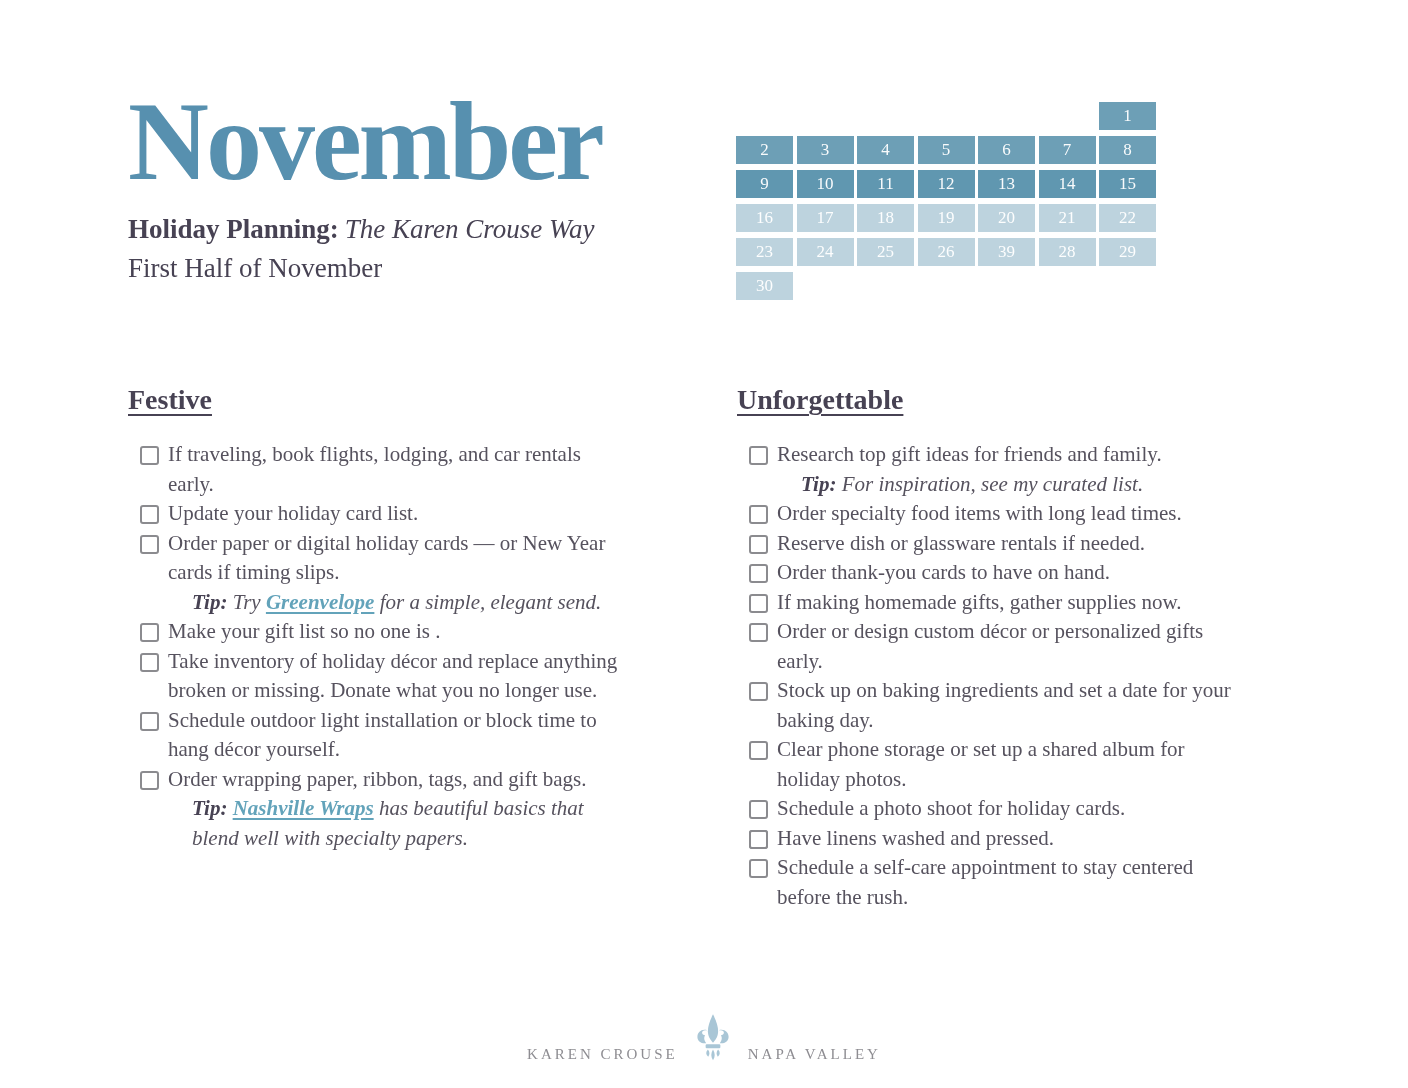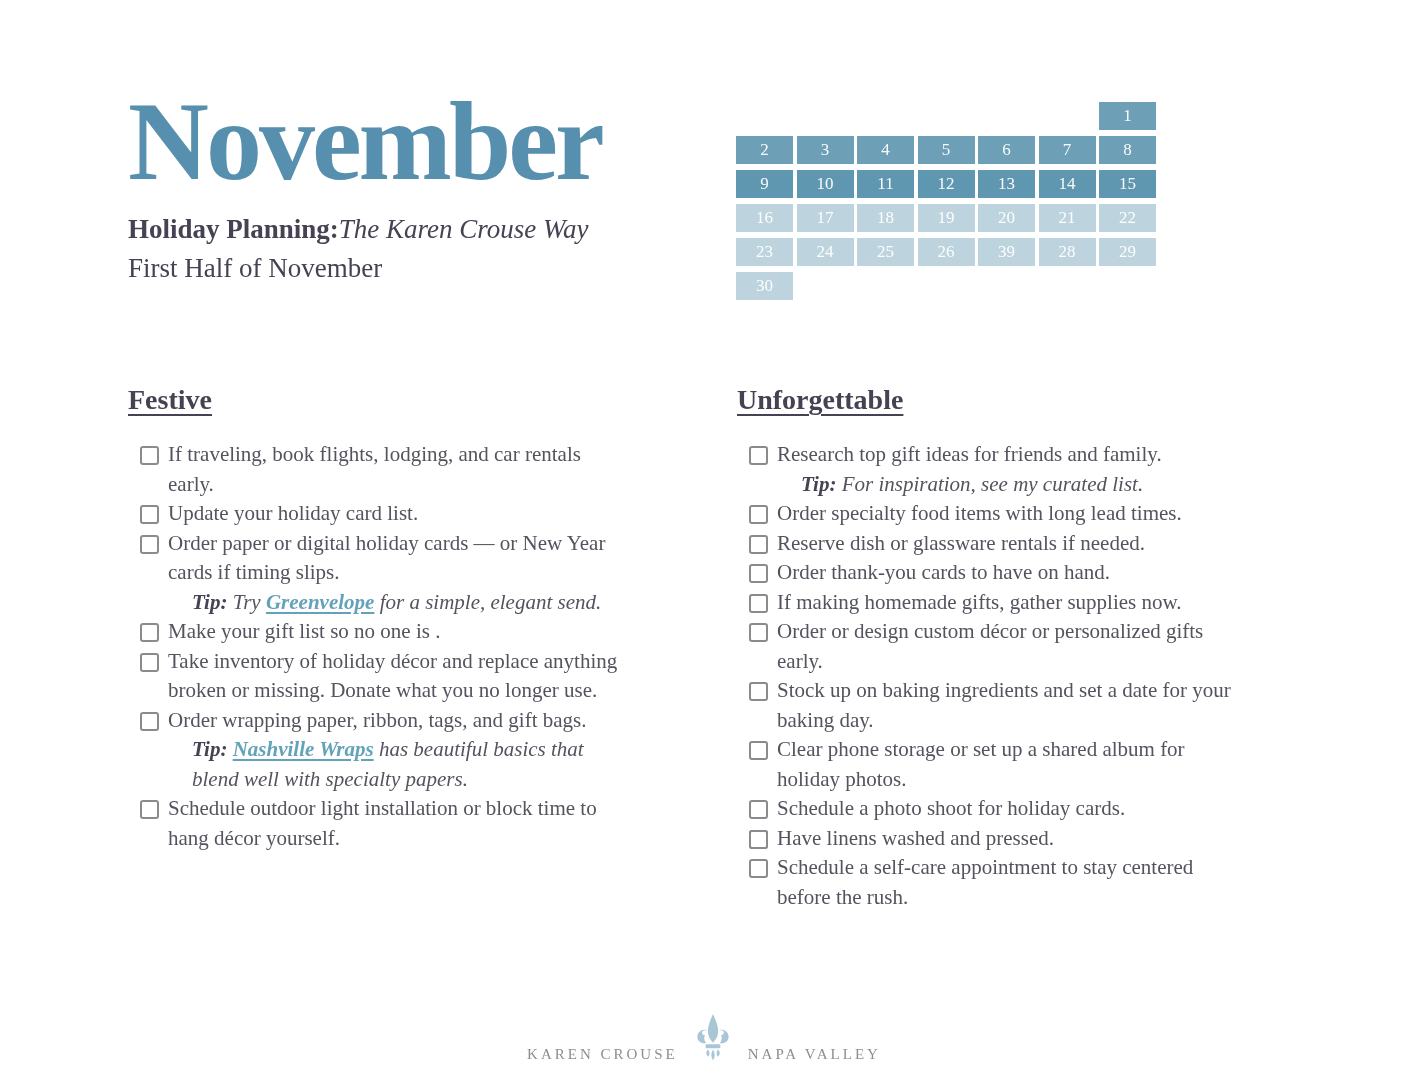--- a/index.html
+++ b/index.html
@@ -11,21 +11,21 @@
   .page{position:absolute;inset:0;background:#fff;}
 
   
   .header{position:absolute;left:128px;top:84px;width:600px;}
   .month-title{
     margin:0;font-size:112px;line-height:1.02;font-weight:bold;
     color:#5790af;letter-spacing:-3px;
   }
   .subtitle{margin-top:12px;font-size:27px;line-height:39px;color:#474253;}
   .subtitle .bold{font-weight:bold;}
-  .subtitle .ital{font-style:italic;}
+  .subtitle .ital{font-style:italic;margin-left:6px;}
   .subtitle2{font-size:27px;line-height:39px;color:#474253;}
 
   
   .calendar{
     position:absolute;left:736px;top:102px;
     display:grid;grid-template-columns:repeat(7,57px);
     grid-auto-rows:28px;column-gap:3.5px;row-gap:6px;
   }
   .cal-cell{
     display:flex;align-items:center;justify-content:center;
@@ -114,22 +114,22 @@
     </div>
 
   <div class="col left">
     <h2 class="col-heading">Festive</h2>
     <div class="items">
         <div class="item"><span class="checkbox"></span><span>If traveling, book flights, lodging, and car rentals early.</span></div>
         <div class="item"><span class="checkbox"></span><span>Update your holiday card list.</span></div>
         <div class="item"><span class="checkbox"></span><span>Order paper or digital holiday cards — or New Year cards if timing slips.</span><div class="tip"><span class="tip-label">Tip: </span>Try <a class="tip-link">Greenvelope</a> for a simple, elegant send.</div></div>
         <div class="item"><span class="checkbox"></span><span>Make your gift list so no one is .</span></div>
         <div class="item"><span class="checkbox"></span><span>Take inventory of holiday décor and replace anything broken or missing. Donate what you no longer use.</span></div>
+        <div class="item"><span class="checkbox"></span><span>Schedule outdoor light installation or block time to hang décor yourself.</span></div>
         <div class="item"><span class="checkbox"></span><span>Order wrapping paper, ribbon, tags, and gift bags.</span><div class="tip"><span class="tip-label">Tip: </span><a class="tip-link">Nashville Wraps</a> has beautiful basics that blend well with specialty papers.</div></div>
-        <div class="item"><span class="checkbox"></span><span>Schedule outdoor light installation or block time to hang décor yourself.</span></div>
       </div>
   </div>
 
   <div class="col right">
     <h2 class="col-heading">Unforgettable</h2>
     <div class="items">
         <div class="item"><span class="checkbox"></span><span>Research top gift ideas for friends and family.</span><div class="tip"><span class="tip-label">Tip: </span>For inspiration, see my curated list.</div></div>
         <div class="item"><span class="checkbox"></span><span>Order specialty food items with long lead times.</span></div>
         <div class="item"><span class="checkbox"></span><span>Reserve dish or glassware rentals if needed.</span></div>
         <div class="item"><span class="checkbox"></span><span>Order thank-you cards to have on hand.</span></div>

